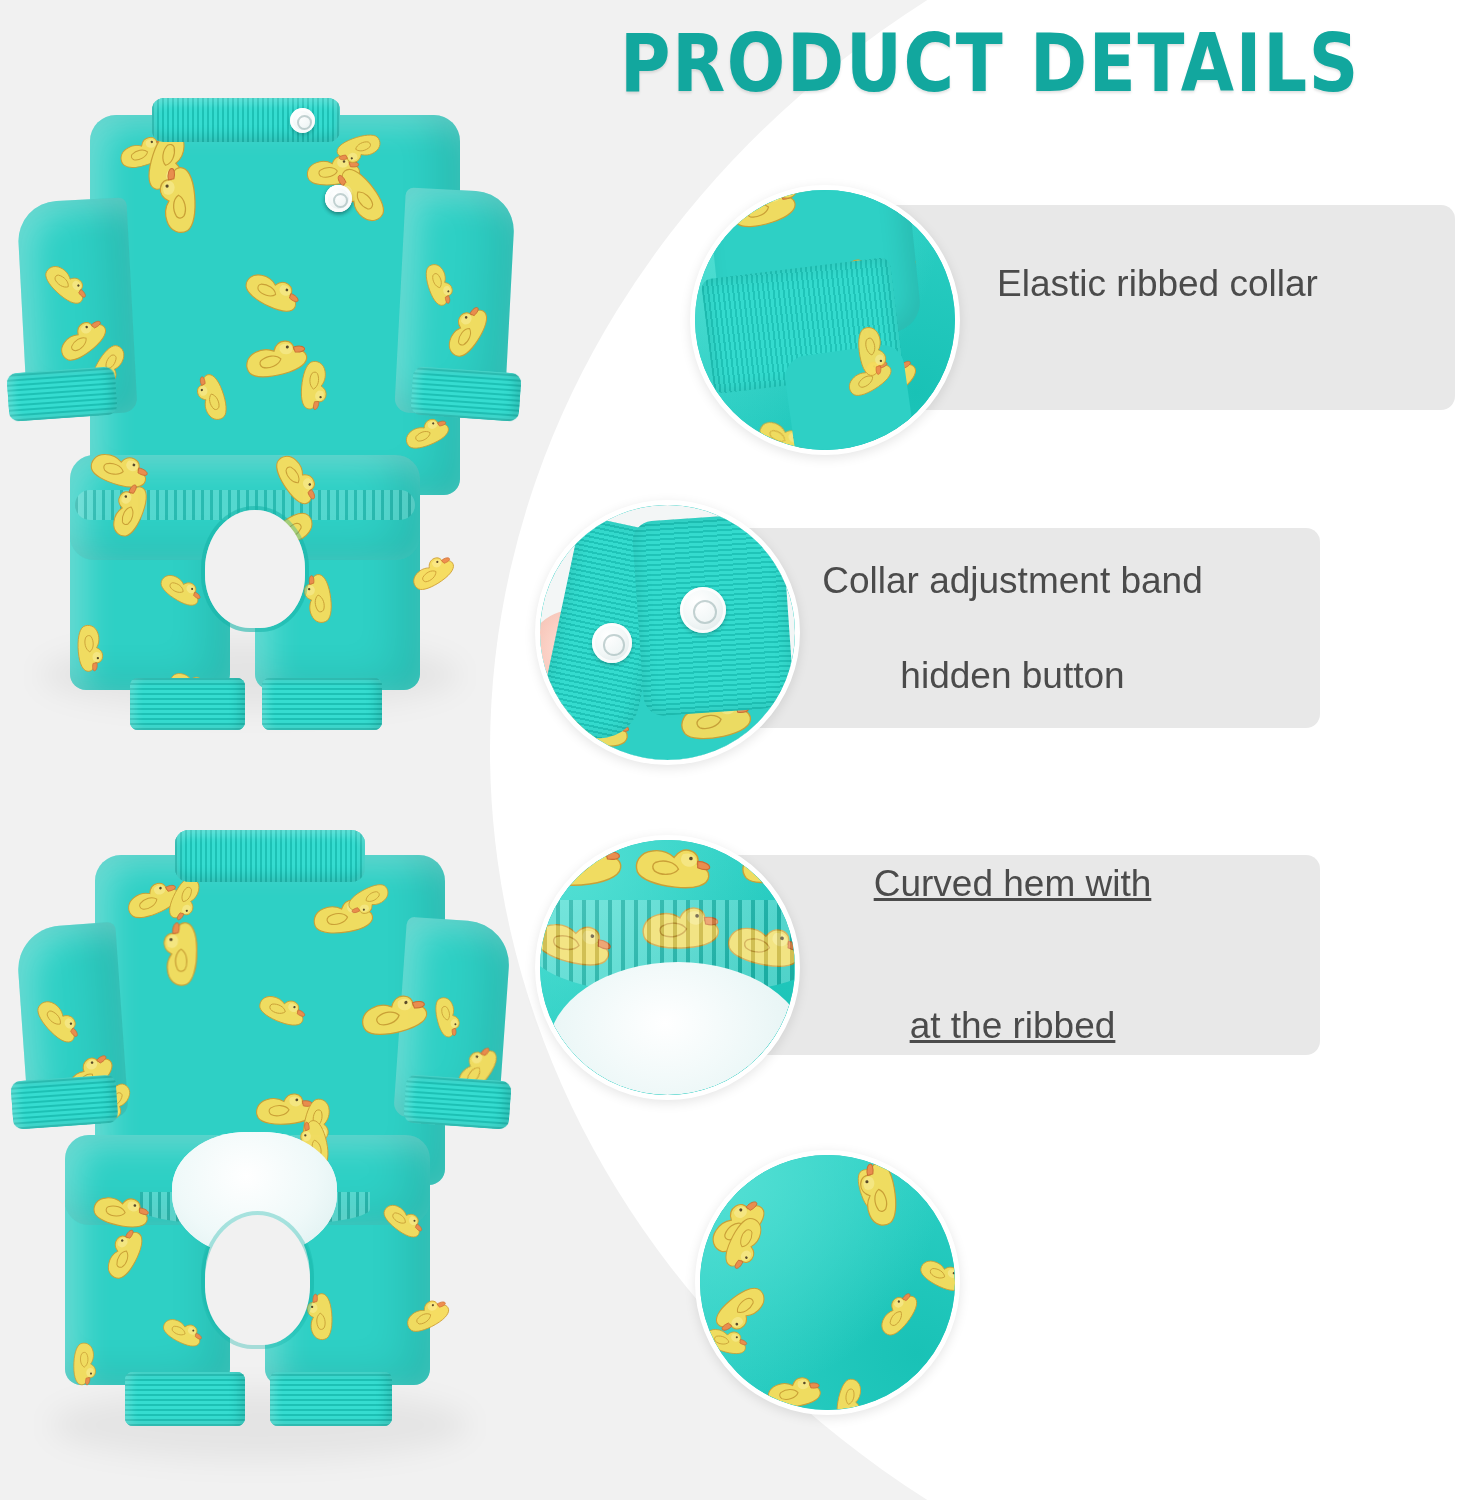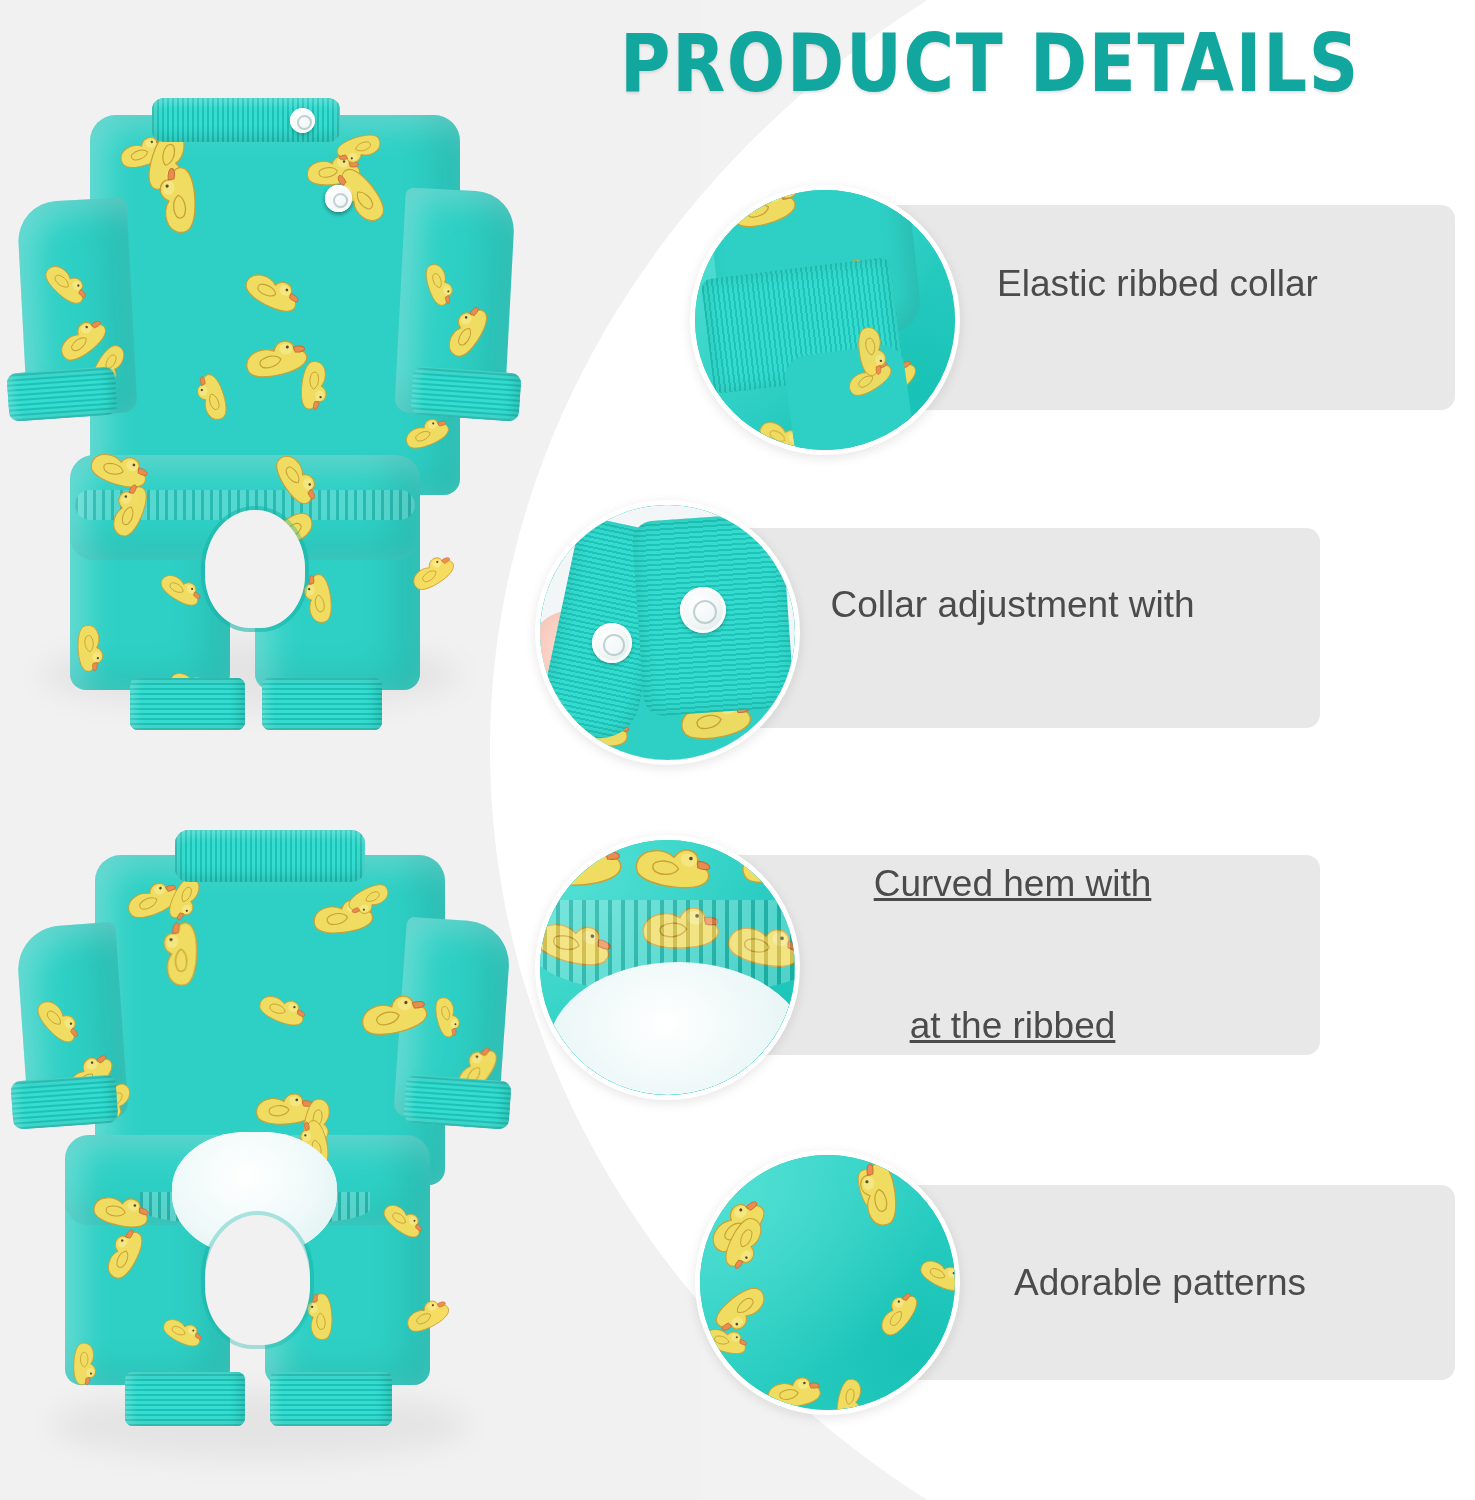--- a/index.html
+++ b/index.html
@@ -338,21 +338,22 @@
                   border-radius:22px;transform:rotate(-8deg);"></div>
       <svg width="270" height="270" viewBox="0 0 270 270" style="position:absolute;left:0;top:0;">
         <use href="#duckshape" transform="translate(140,185) scale(0.44) rotate(-35)" opacity="0.95"></use>
         <use href="#duckshape" transform="translate(195,130) scale(0.46) rotate(80)" opacity="0.95"></use>
       </svg>
     </div>
   </div>
 
   <div class="panel" style="left:705px;top:528px;width:615px;height:200px;">
     <span>
-      <span>Collar adjustment with</span><br>
+      <span>Collar adjustment band</span><br>
+      <span>hidden button</span>
     </span>
   </div>
 
   <div class="circle" style="left:535px;top:500px;width:265px;height:265px;">
     <div class="inner">
       <div style="position:absolute;inset:0;background:#f3f6f6;"></div>
 
       <div style="position:absolute;left:-10px;top:165px;width:290px;height:120px;background:#2ed0c5;"></div>
       <svg width="265" height="285" viewBox="0 0 265 285" style="position:absolute;left:0;top:0;">
         <use href="#duckshape" transform="translate(25,185) scale(0.62) rotate(10)" opacity="0.95"></use>
@@ -393,23 +394,20 @@
       </svg>
 
       <div style="position:absolute;left:-10px;top:60px;width:300px;height:95px;
                   background:repeating-linear-gradient(90deg,rgba(0,0,0,0.13) 0 4px,rgba(255,255,255,0.22) 4px 13px);
                   border-radius:0 0 48% 48%;"></div>
 
       <div class="whitecloth" style="left:8px;top:122px;width:260px;height:175px;border-radius:50% 50% 40% 40%;"></div>
     </div>
   </div>
 
-  <div class="panel" style="left:865px;top:1185px;width:590px;height:195px;">
-    <span>Adorable patterns</span>
-  </div>
 
   <div class="circle" style="left:695px;top:1150px;width:265px;height:265px;">
     <div class="inner">
       <div class="fabric"></div>
       <svg width="265" height="265" viewBox="0 0 265 265" style="position:absolute;left:0;top:0;">
         <g opacity="0.97">
           <use href="#duckshape" transform="translate(18,0) scale(0.42) rotate(-30)"></use>
           <use href="#duckshape" transform="translate(95,-8) scale(0.56) rotate(130)"></use>
           <use href="#duckshape" transform="translate(182,5) scale(0.40) rotate(70)"></use>
           <use href="#duckshape" transform="translate(230,20) scale(0.38) rotate(-20)"></use>

